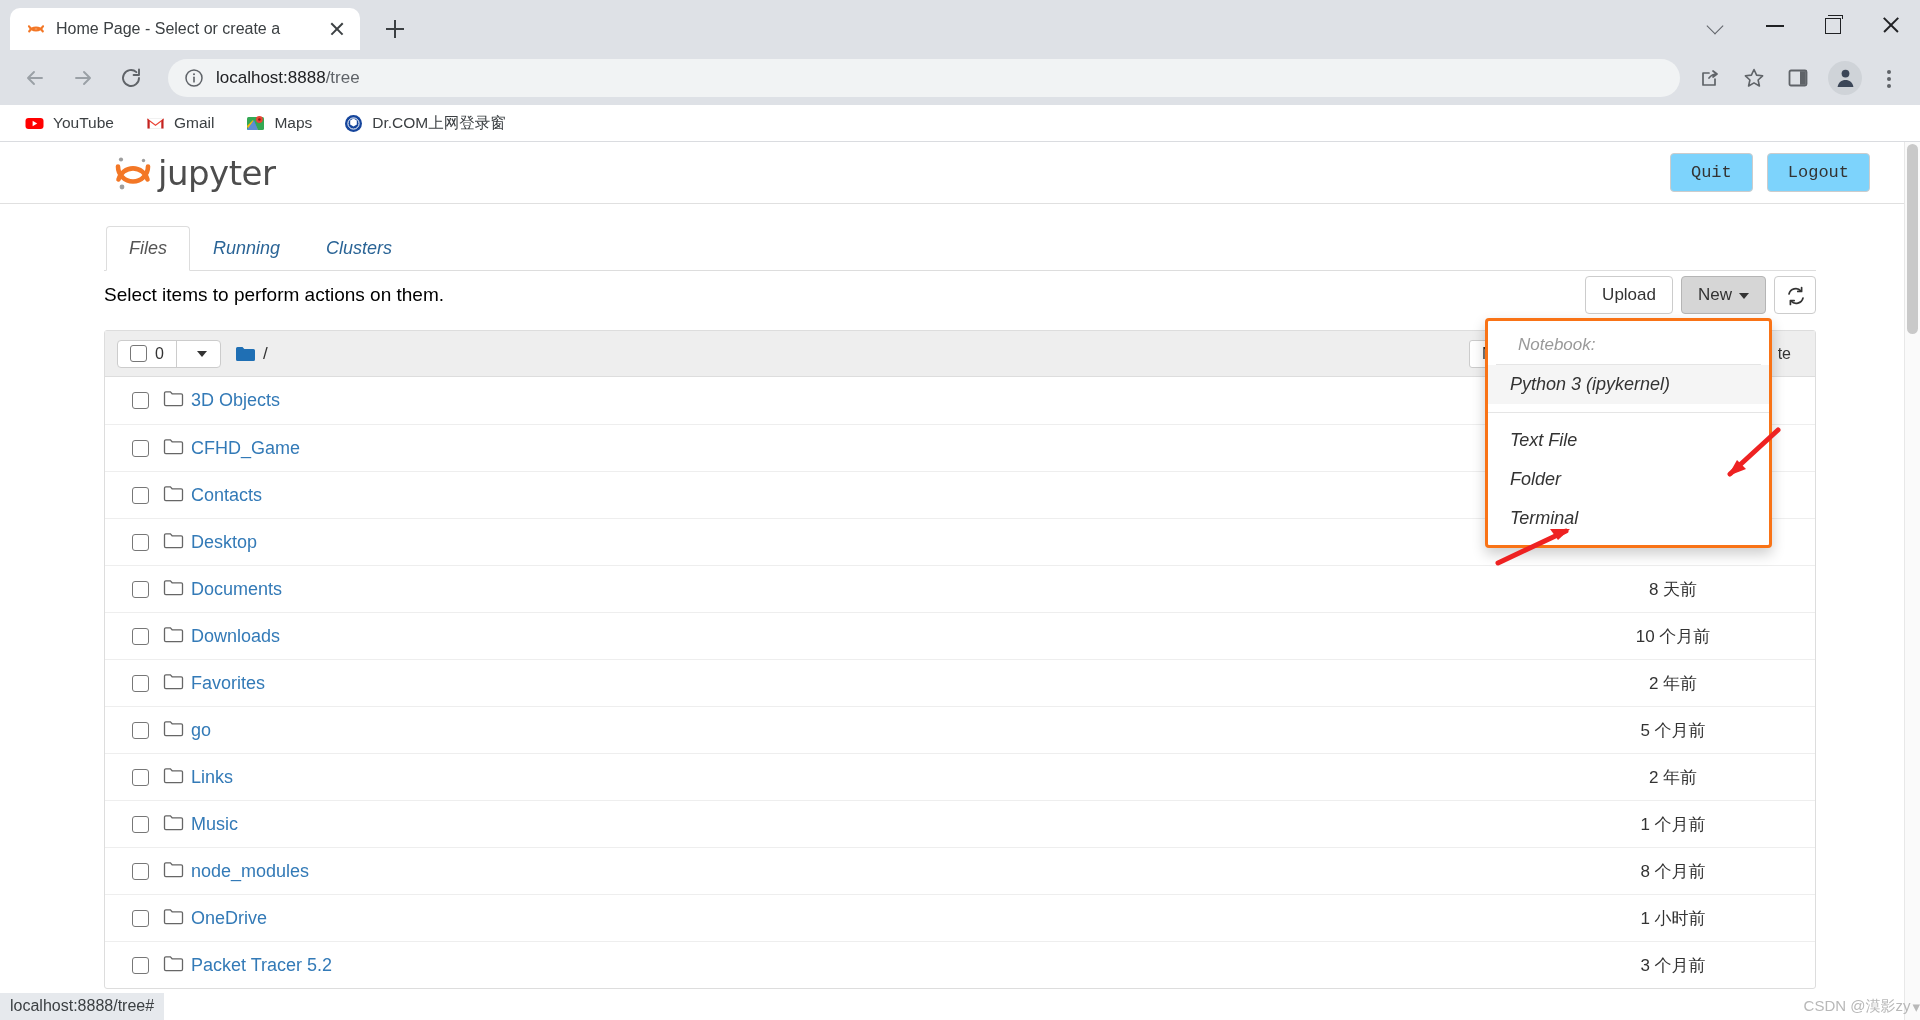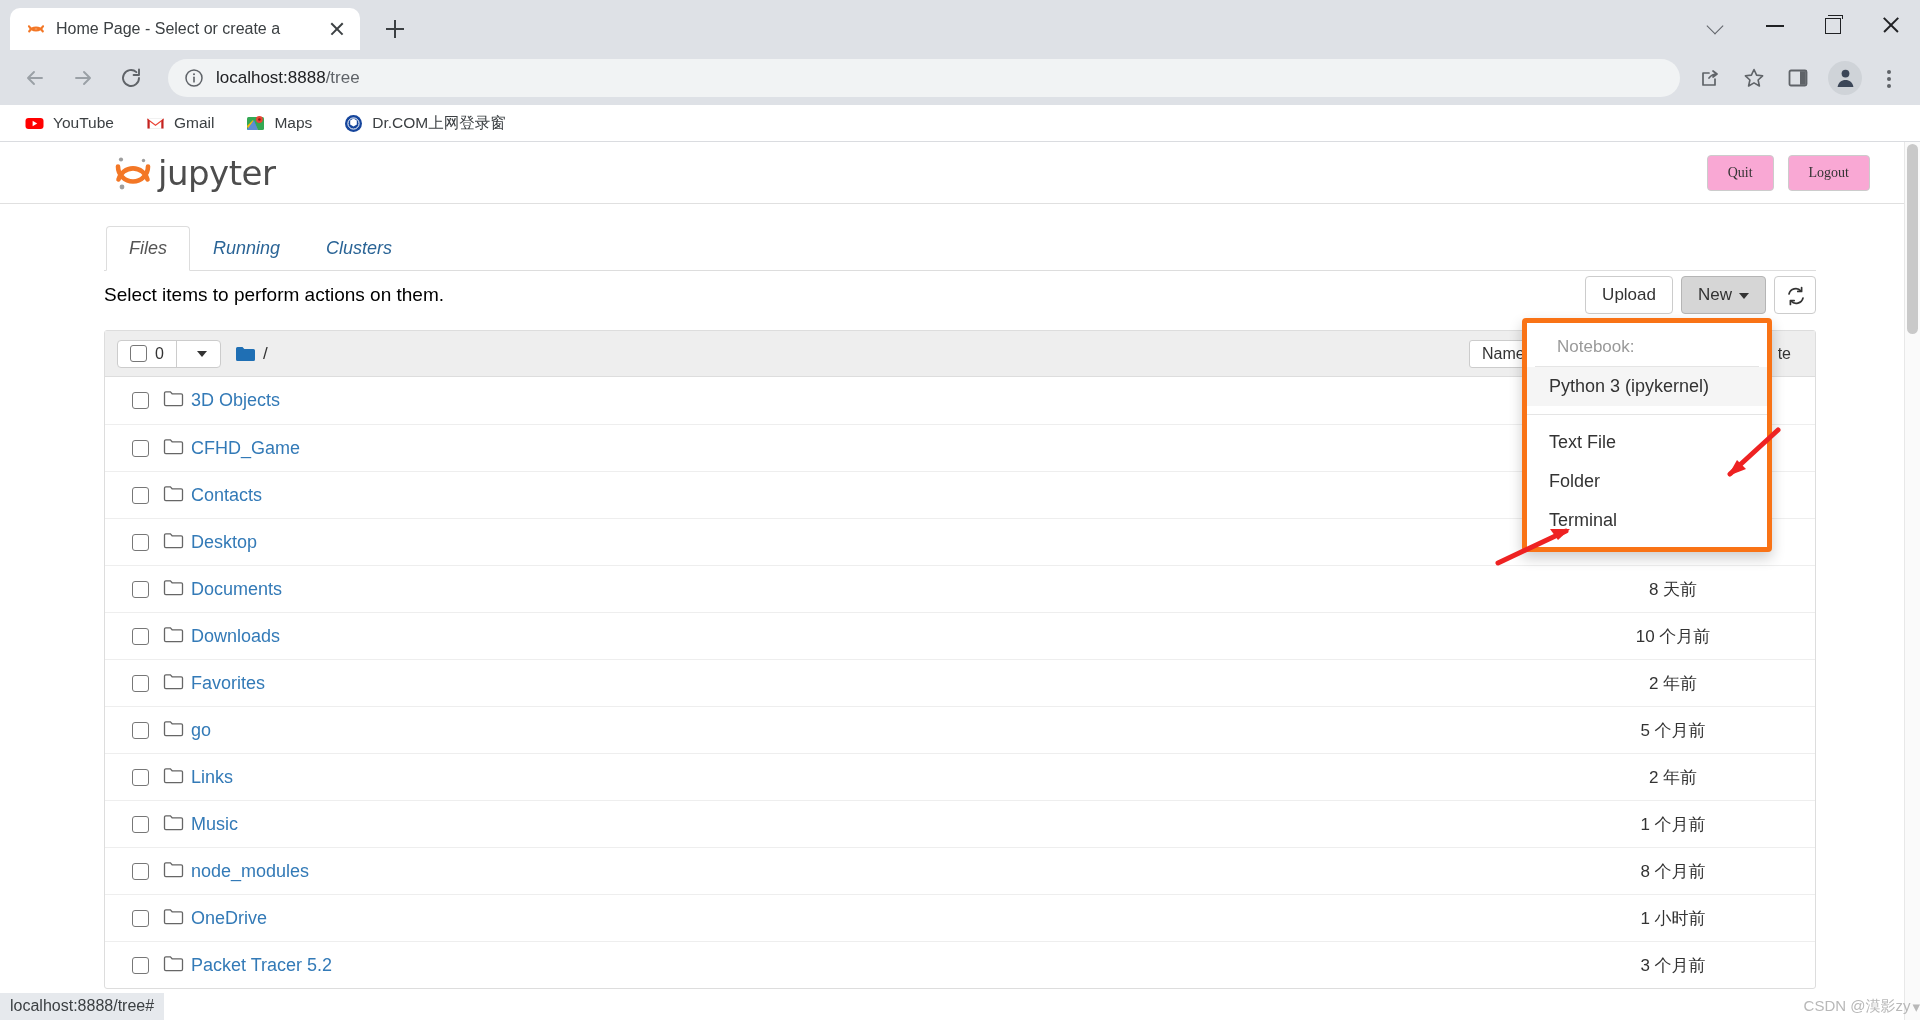--- a/index.html
+++ b/index.html
@@ -89,23 +89,23 @@
   
   .page { position:relative; height:calc(1020px - 142px); background:#fff; overflow:hidden; }
   .jp-header {
     height:62px; border-bottom:1px solid #e0e0e0; display:flex; align-items:center;
     padding:0 50px 0 110px; justify-content:space-between;
   }
   .jp-logo { display:flex; align-items:center; gap:2px; }
   .jp-logo-text { font-size:34px; color:#4d4d4d; font-family:"DejaVu Sans", sans-serif; letter-spacing:-.5px; }
   .hdr-btns { display:flex; gap:14px; }
   .btn {
-    border:1px solid #ccc; background:#f9a8d4; border-radius:4px;
-    font-size:14px; color:#333; padding:9px 20px; cursor:pointer;
-    font-family:Liberation Serif, serif;
+    border:1px solid #ccc; background:#7dd3fc; border-radius:4px;
+    font-size:17px; color:#333; padding:9px 20px; cursor:pointer;
+    font-family:Liberation Mono, monospace;
   }
 
   .container { width:1712px; margin:0 auto; padding:0 0; position:relative; }
 
   .tabs { display:flex; border-bottom:1px solid #ddd; margin-top:22px; padding-left:2px; }
   .tab-item {
     padding:11px 22px; font-size:18px; color:#2a6496; cursor:pointer;
     border:1px solid transparent; border-radius:4px 4px 0 0; margin-bottom:-1px;font-style:italic;
   }
   .tab-item.active { color:#555; background:#fff; border-color:#ddd #ddd #fff; cursor:default; }
@@ -121,23 +121,23 @@
   .jbtn.grey { background:#d6d6d6; border-color:#b5b5b5; }
   .caret { display:inline-block; margin-left:7px; border-left:5px solid transparent;
            border-right:5px solid transparent; border-top:6px solid #333; vertical-align:middle; }
 
   .refresh-btn { border:1px solid #ccc; background:#fff; border-radius:4px; width:42px; height:38px;
                  margin-left:8px; cursor:pointer; position:relative; }
   .refresh-btn svg { position:absolute; left:11px; top:9px; }
 
   
   .dropdown {
-    position:absolute; top:42px; right:44px; width:250px; background:#fff;
-    border:5px solid #f97316; border-radius:4px; box-shadow:0 6px 14px rgba(0,0,0,.20);
-    padding:7px 0; z-index:40;
+    position:absolute; top:42px; right:44px; width:287px; background:#fff;
+    border:3px solid #f97316; border-radius:4px; box-shadow:0 6px 14px rgba(0,0,0,.20);
+    padding:7px 0; z-index:40;font-style:italic;
   }
   .dd-header { font-size:17px; color:#999; padding:7px 22px 9px; border-bottom:1px solid #e5e5e5; margin:0 8px 0 8px; }
   .dd-item { font-size:18px; color:#333; padding:9px 22px; cursor:pointer; }
   .dd-item.hl { background:#f5f5f5; }
   .dd-sep { height:1px; background:#e5e5e5; margin:8px 0; }
 
   
   .filelist { border:1px solid #ddd; border-radius:3px; margin-top:16px; }
   .fl-toolbar { background:#eee; border-bottom:1px solid #ddd; display:flex; align-items:center;
                 height:46px; padding:0 12px; justify-content:space-between; }

